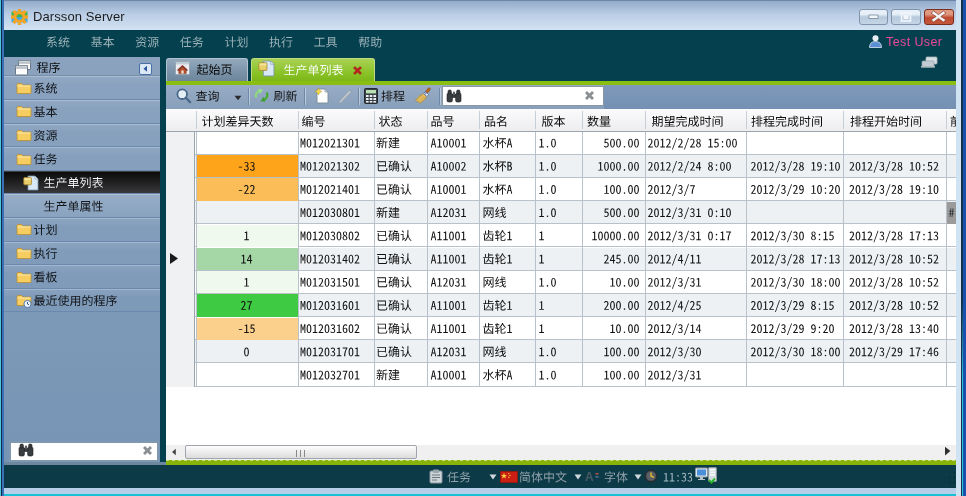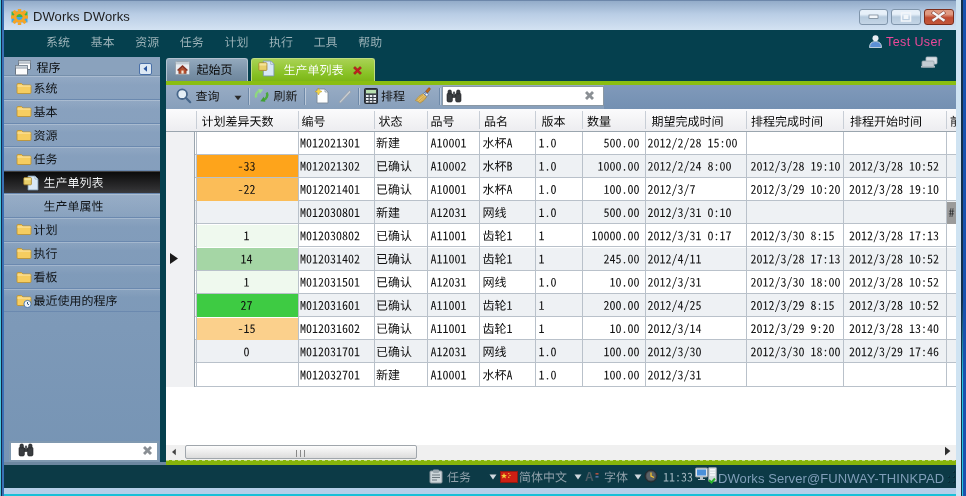--- a/index.html
+++ b/index.html
@@ -66,21 +66,21 @@
 #bright{position:absolute;left:956px;top:0;width:10px;height:496px;z-index:60;
  background:linear-gradient(90deg,#cfe3f2 0 5.5px,#15304a 5.5px 7px,#1952ae 7px)}
 #brightcyan{position:absolute;left:961.5px;top:300px;width:1.6px;height:196px;z-index:61;
  background:linear-gradient(rgba(40,196,224,0),#28c4e0 40%)}
 #bbot{position:absolute;left:0;top:488px;width:966px;height:8px;z-index:59;
  background:linear-gradient(#b6cfe9 0 6.5px,#19c0d8 6.5px)}
 </style></head>
 <body>
 <div id="win">
  <div id="title"></div>
- <div id="ttext">DWorks DWorks</div>
+ <div id="ttext">Darsson Server</div>
  <div class="wbtn" id="bmin" style="left:858.5px;width:29px"></div>
  <div class="wbtn" id="bmax" style="left:890.5px;width:30px"></div>
  <div class="wbtn" id="bclose" style="left:923.5px;width:30px"></div>
  <svg class="ab" style="left:865px;top:13px;z-index:21" width="16" height="8">
       <rect x="4" y="2" width="9" height="3.5" fill="#f2f6fa" stroke="#5a6a7a" stroke-width="0.6"></rect>
     </svg>
  <svg class="ab" style="left:899px;top:12px;z-index:21" width="14" height="10">
       <rect x="2.5" y="1" width="9" height="8" fill="none" stroke="#f2f6fa" stroke-width="1.6"></rect>
       <rect x="4.5" y="3" width="5" height="4" fill="#f2f6fa"></rect>
     </svg>
@@ -182,21 +182,20 @@
         <circle cx="4" cy="12" r="1.1"></circle>
       </g>
  <g fill="#1e5a6a">
         <circle cx="8.3" cy="1.3" r="0.5"></circle>
         <circle cx="8.3" cy="6.3" r="0.5"></circle>
         <circle cx="3.3" cy="6.3" r="0.5"></circle>
         <circle cx="8.3" cy="11.3" r="0.5"></circle>
         <circle cx="3.3" cy="11.3" r="0.5"></circle>
       </g>
     </svg>
- <div id="servertext">DWorks Server@FUNWAY-THINKPAD</div>
  <div id="testuser">Test User</div>
  <svg class="ab" style="left:11px;top:9px" width="17" height="16" viewBox="0 0 17 16">
       <rect x="0.5" y="2.6" width="16" height="5.4" fill="#3cb449"></rect>
       <rect x="0.5" y="8" width="16" height="5.4" fill="#3fa8e8"></rect>
       <rect x="6.8" y="-0.6" width="3.4" height="3.2" rx="1" fill="#f5a425" transform="rotate(0 8.5 8)"></rect>
       <rect x="6.8" y="-0.6" width="3.4" height="3.2" rx="1" fill="#f5a425" transform="rotate(45 8.5 8)"></rect>
       <rect x="6.8" y="-0.6" width="3.4" height="3.2" rx="1" fill="#f5a425" transform="rotate(90 8.5 8)"></rect>
       <rect x="6.8" y="-0.6" width="3.4" height="3.2" rx="1" fill="#f5a425" transform="rotate(135 8.5 8)"></rect>
       <rect x="6.8" y="-0.6" width="3.4" height="3.2" rx="1" fill="#f5a425" transform="rotate(180 8.5 8)"></rect>
       <rect x="6.8" y="-0.6" width="3.4" height="3.2" rx="1" fill="#f5a425" transform="rotate(225 8.5 8)"></rect>

